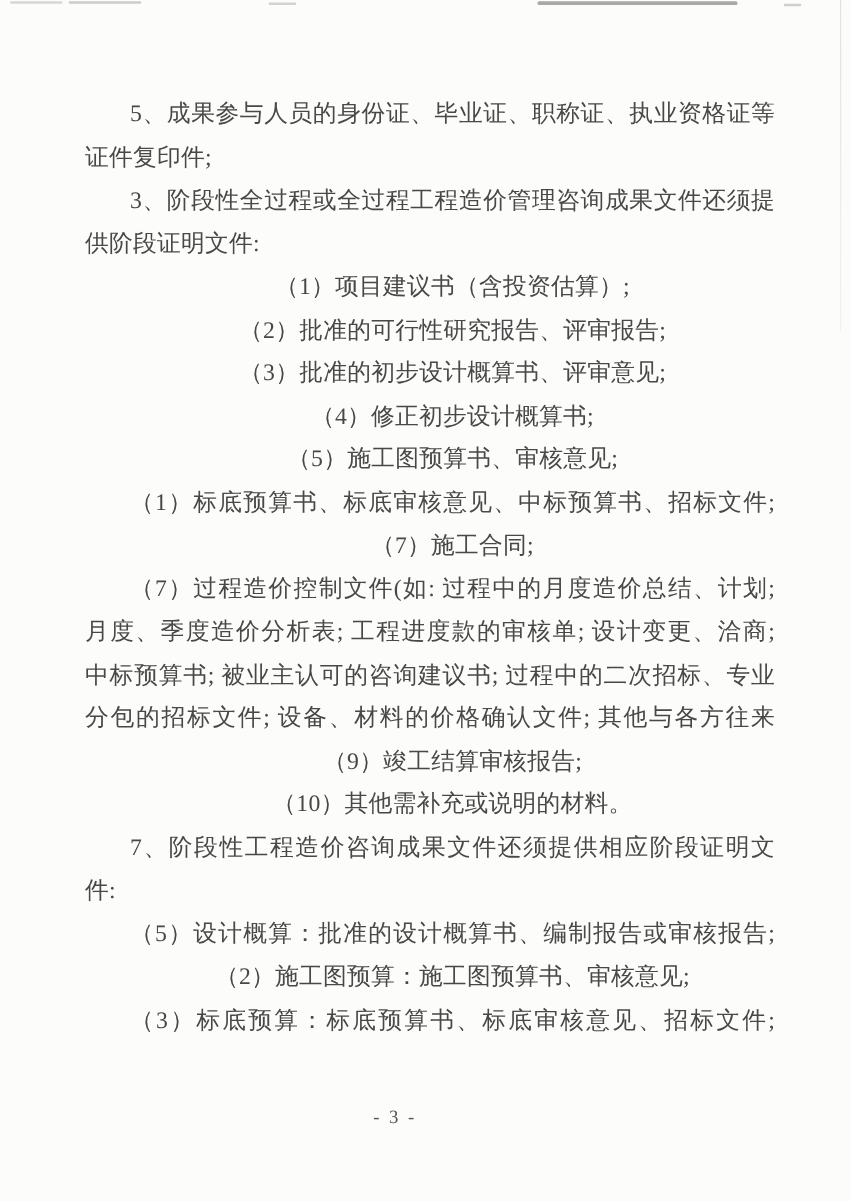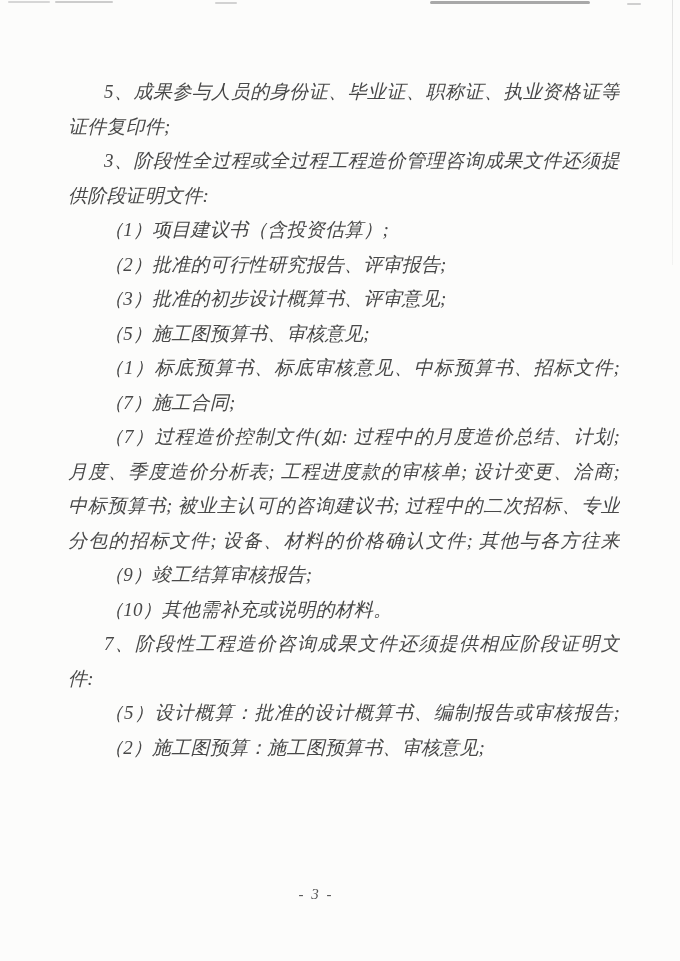--- a/index.html
+++ b/index.html
@@ -10,21 +10,20 @@
     width: 680px;
     height: 961px;
     font-family: "Liberation Serif", serif;
   }
   .page {
     position: relative;
     width: 680px;
     height: 961px;
     background: var(--background, #fcfcfb);
     overflow: hidden;
-    font-style: italic;
   }
   
   .artifact {
     position: absolute;
     border-radius: 2px;
     filter: blur(0.6px);
   }
   .artifact.a1 { left: 8px;   top: 1px; width: 42px;  height: 2px; background: #d6d6d6; }
   .artifact.a2 { left: 55px;  top: 1px; width: 58px;  height: 2px; background: #cccccc; }
   .artifact.a3 { left: 215px; top: 2px; width: 22px;  height: 2px; background: #d2d2d2; }
@@ -48,20 +47,21 @@
     font-size: 19px;
   }
   .line {
     height: 34.5px;
     line-height: 34.5px;
     overflow: hidden;
     letter-spacing: 0.2px;
   }
   .line.indent {
     padding-left: 36px;
+    text-align: center;
   }
   .line.justify {
     text-align: justify;
     text-align-last: justify;
     text-justify: inter-character;
   }
   .page-number {
     position: absolute;
     left: 0;
     top: 886px;
@@ -84,29 +84,31 @@
   <div class="scan-edge"></div>
 
   <div class="content">
       <div class="line indent justify">5、成果参与人员的身份证、毕业证、职称证、执业资格证等</div>
       <div class="line">证件复印件;</div>
       <div class="line indent justify">3、阶段性全过程或全过程工程造价管理咨询成果文件还须提</div>
       <div class="line">供阶段证明文件:</div>
       <div class="line indent">（1）项目建议书（含投资估算）;</div>
       <div class="line indent">（2）批准的可行性研究报告、评审报告;</div>
       <div class="line indent">（3）批准的初步设计概算书、评审意见;</div>
+      <div class="line indent">（4）修正初步设计概算书;</div>
       <div class="line indent">（5）施工图预算书、审核意见;</div>
       <div class="line indent justify">（1）标底预算书、标底审核意见、中标预算书、招标文件;</div>
       <div class="line indent">（7）施工合同;</div>
       <div class="line indent justify">（7）过程造价控制文件(如: 过程中的月度造价总结、计划;</div>
       <div class="line justify">月度、季度造价分析表; 工程进度款的审核单; 设计变更、洽商;</div>
       <div class="line justify">中标预算书; 被业主认可的咨询建议书; 过程中的二次招标、专业</div>
       <div class="line justify">分包的招标文件; 设备、材料的价格确认文件; 其他与各方往来</div>
       <div class="line indent">（9）竣工结算审核报告;</div>
       <div class="line indent">（10）其他需补充或说明的材料。</div>
       <div class="line indent justify">7、阶段性工程造价咨询成果文件还须提供相应阶段证明文</div>
       <div class="line">件:</div>
       <div class="line indent justify">（5）设计概算：批准的设计概算书、编制报告或审核报告;</div>
       <div class="line indent">（2）施工图预算：施工图预算书、审核意见;</div>
+      <div class="line indent justify">（3）标底预算：标底预算书、标底审核意见、招标文件;</div>
     </div>
 
   <div class="page-number">- 3 -</div>
 </div>
 
 </body></html>

